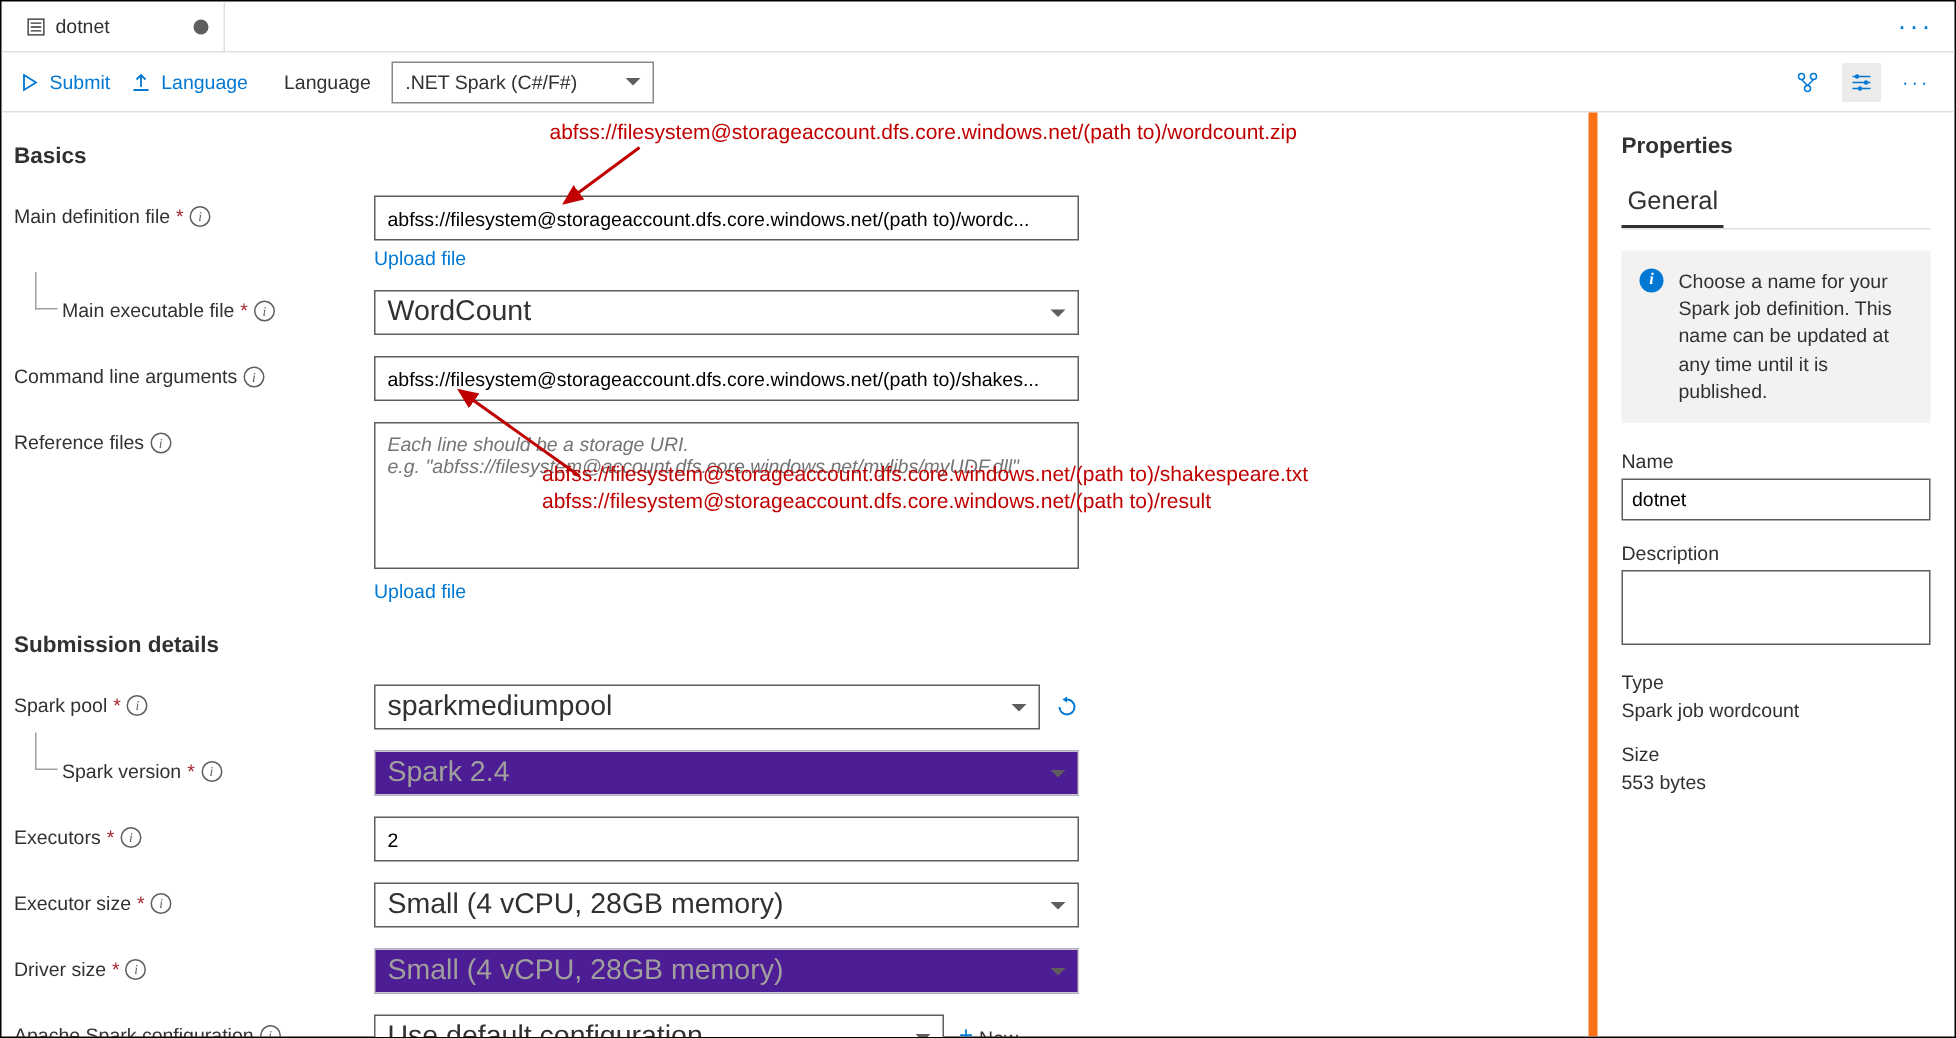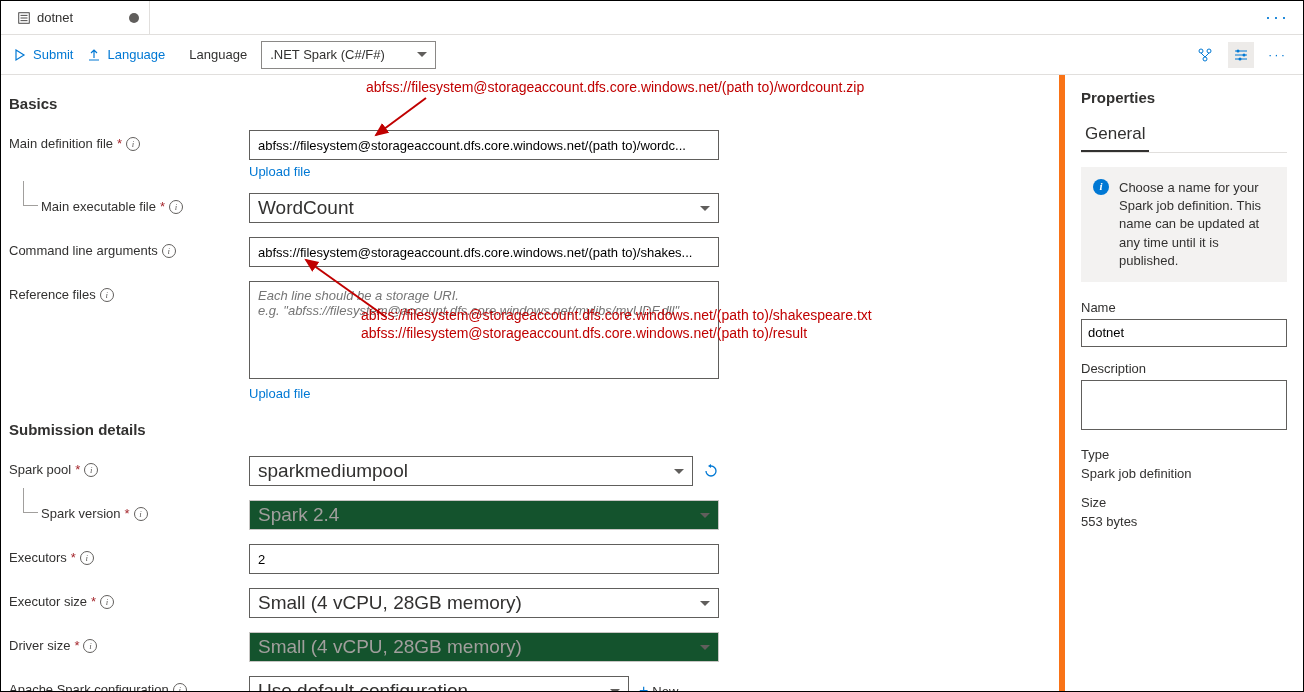--- a/index.html
+++ b/index.html
@@ -21,21 +21,21 @@
 .section-title { font-size: 15px; font-weight: 600; margin-bottom: 18px; }
 .form-row { display: flex; align-items: flex-start; margin-bottom: 14px; }
 .form-label { width: 240px; padding-top: 6px; color: #323130; font-size: 13px; display: flex; align-items: center; gap: 4px; }
 .form-label.indented { padding-left: 32px; position: relative; }
 .form-label.indented::before { content: ""; position: absolute; left: 14px; top: -12px; width: 14px; height: 24px; border-left: 1px solid #a19f9d; border-bottom: 1px solid #a19f9d; }
 .req { color: #a4262c; }
 .info-icon { display: inline-flex; width: 14px; height: 14px; border: 1px solid #605e5c; border-radius: 50%; align-items: center; justify-content: center; font-size: 9px; color: #605e5c; font-style: italic; font-family: serif; }
 .form-field { flex: 0 0 470px; }
 .text-input { width: 100%; height: 30px; border: 1px solid #605e5c; padding: 0 8px; font-size: 13px; font-family: inherit; background: #fff; }
 .select-input { width: 100%; height: 30px; border: 1px solid #605e5c; padding: 0 8px; font-size: 19px; background: #fff; display: flex; align-items: center; justify-content: space-between; cursor: pointer; }
-.select-input.disabled { background: #14532d; color: #a19f9d; border-color: #c8c6c4; cursor: default; }
+.select-input.disabled { background: #4c1d95; color: #a19f9d; border-color: #c8c6c4; cursor: default; }
 .select-input.smaller { width: 380px; }
 .textarea-input { width: 100%; height: 98px; border: 1px solid #605e5c; padding: 6px 8px; font-size: 13px; font-family: inherit; resize: none; font-style: italic; color: #a19f9d; }
 .link-action { color: #0078d4; cursor: pointer; font-size: 13px; margin-top: 4px; display: inline-block; }
 .chevron-down { width: 0; height: 0; border-left: 5px solid transparent; border-right: 5px solid transparent; border-top: 5px solid #605e5c; }
 .refresh-btn { margin-left: 10px; color: #0078d4; cursor: pointer; display: inline-flex; }
 .new-link { margin-left: 10px; color: #323130; cursor: pointer; display: inline-flex; align-items: center; gap: 4px; }
 .plus { color: #0078d4; font-size: 16px; }
 .annotation { position: absolute; color: #c00000; font-size: 14px; pointer-events: none; }
 .arrow-svg { position: absolute; pointer-events: none; }
 .prop-title { font-size: 15px; font-weight: 600; margin-bottom: 12px; }
@@ -293,20 +293,20 @@
     <div class="prop-field">
       <div class="prop-label">Name</div>
       <input class="prop-input" value="dotnet" style="">
     </div>
     <div class="prop-field">
       <div class="prop-label">Description</div>
       <textarea class="prop-textarea" style=""></textarea>
     </div>
     <div class="prop-field">
       <div class="prop-label">Type</div>
-      <div class="prop-value">Spark job definition</div>
+      <div class="prop-value">Spark job wordcount</div>
     </div>
     <div class="prop-field">
       <div class="prop-label">Size</div>
       <div class="prop-value">553 bytes</div>
     </div>
   </div>
 </div>
 
 </body></html>

